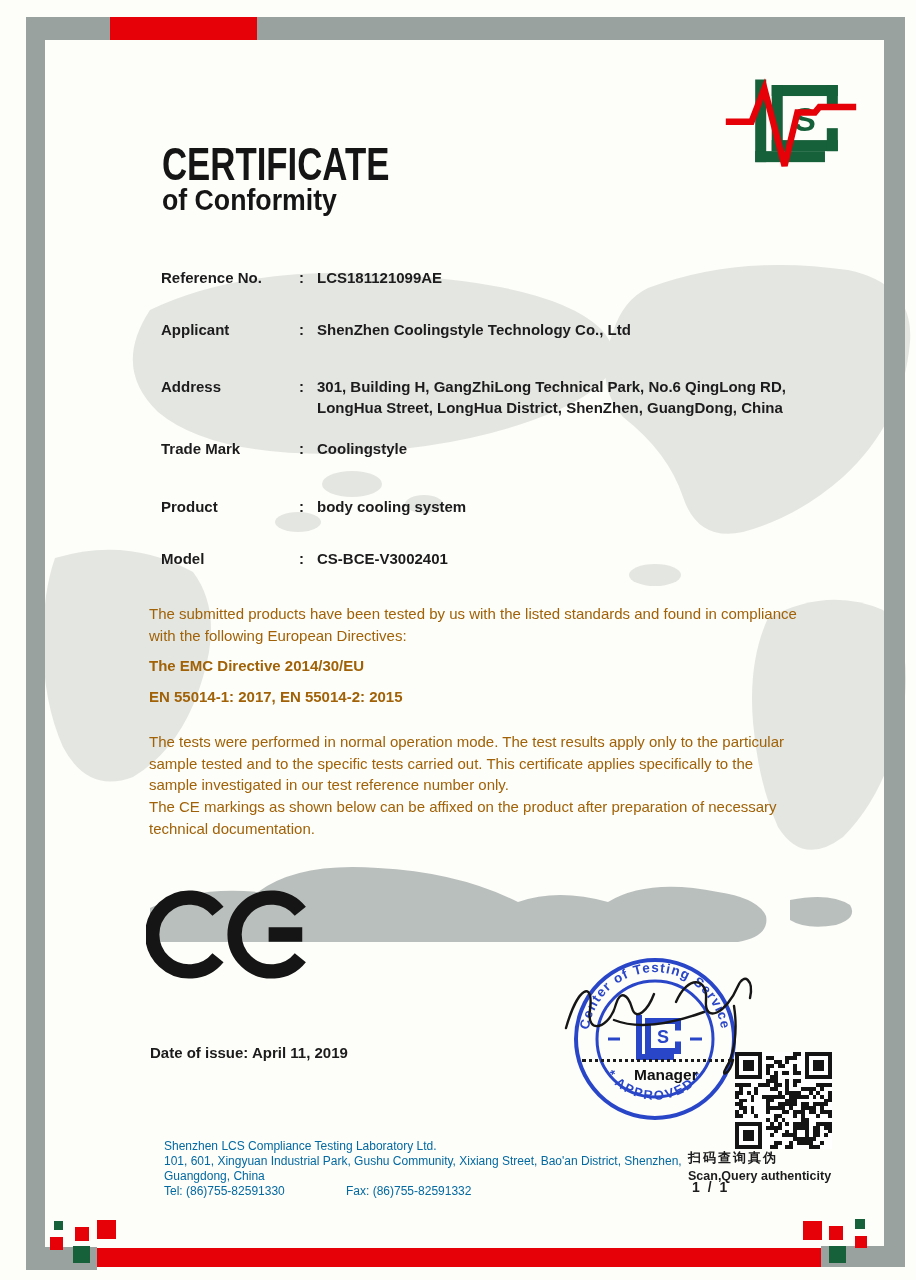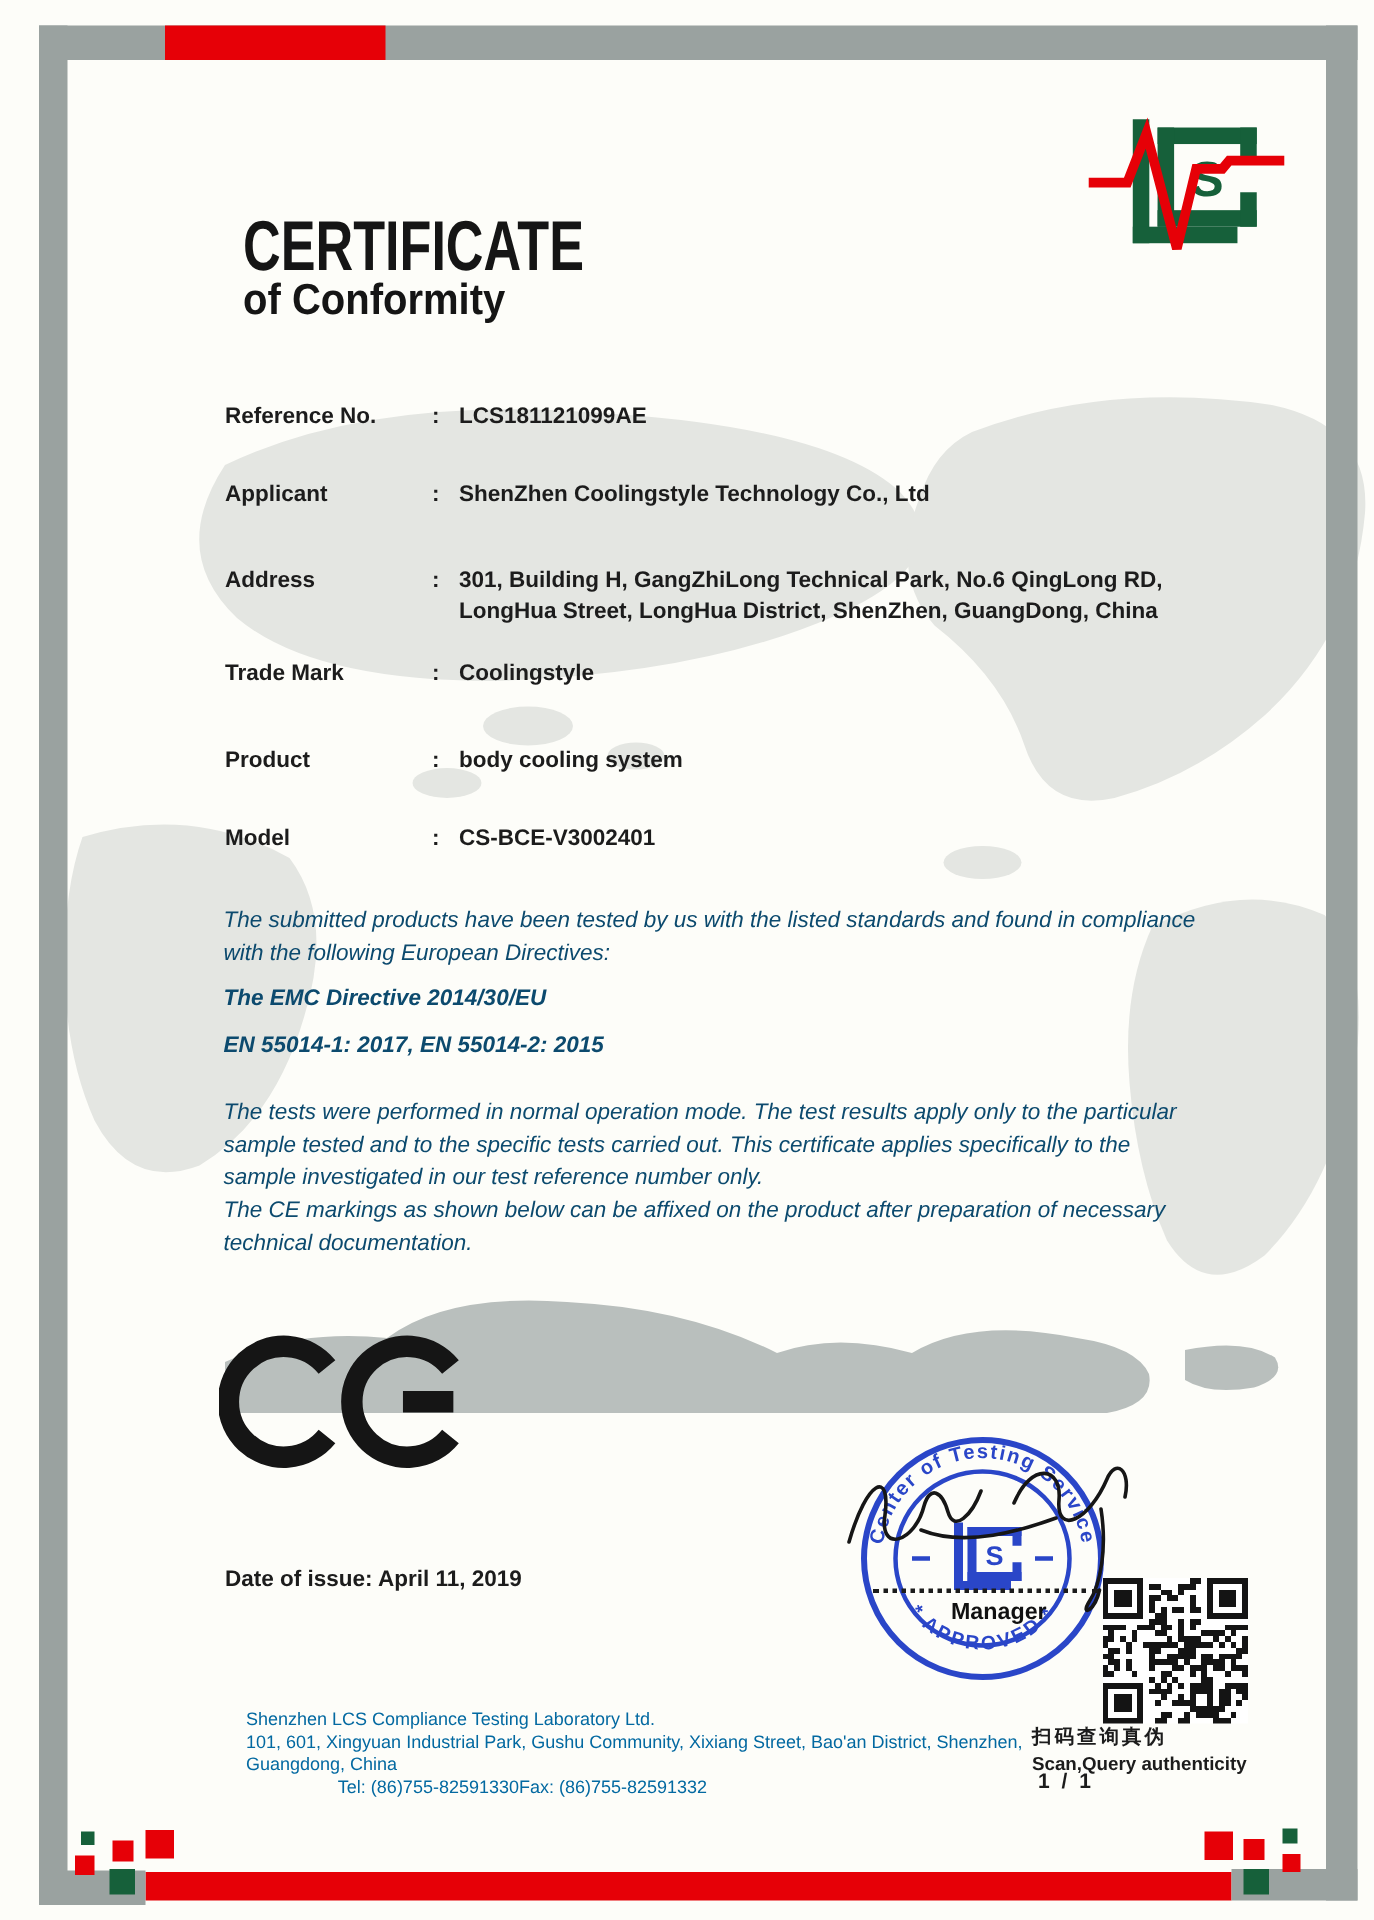--- a/index.html
+++ b/index.html
@@ -29,26 +29,26 @@
     font-size:47px;font-weight:bold;letter-spacing:0px;color:#151515;
     transform:scaleX(0.74);transform-origin:left top;white-space:nowrap;
   }
   .subtitle{
     position:absolute;left:162px;top:184px;
     font-size:29px;font-weight:bold;color:#151515;
     transform:scaleX(0.92);transform-origin:left top;white-space:nowrap;
   }
   
   .frow{position:absolute;left:150px;display:flex;font-size:15px;font-weight:bold;line-height:21px;}
-  .flabel{width:138px;flex:none;}
+  .flabel{width:138px;flex:none;margin-left:11px;}
   .fcolon{width:18px;flex:none;}
   .fvalue{width:505px;}
   .r1{top:267px}.r2{top:319px}.r3{top:376px}.r4{top:438px}.r5{top:496px}.r6{top:548px}
   
-  .para{position:absolute;left:149px;width:650px;font-size:15px;line-height:21.5px;color:#0c4a6e;font-style:italic;}
+  .para{position:absolute;left:149px;width:650px;font-size:15px;line-height:21.5px;color:#a16207;}
   .p1{top:603px}
   .p2{top:655px;font-weight:bold}
   .p3{top:686px;font-weight:bold}
   .p4{top:731px}
   .p5{top:796px}
   .p6{top:843px}
   
   .ce{position:absolute;left:146px;top:884px;}
   .dateline{position:absolute;left:150px;top:1044px;font-size:15px;font-weight:bold;}
   
@@ -57,21 +57,21 @@
   .dotline{position:absolute;left:582px;top:1059px;width:150px;border-bottom:3px dotted #1b1b1b;}
   .manager{position:absolute;left:634px;top:1066px;font-size:15.5px;font-weight:600;color:#111;}
   
   .qr{position:absolute;left:735px;top:1052px;}
   .qr-caption{position:absolute;left:688px;top:1149px;width:192px;text-align:left;}
   .qr-cn{font-size:13px;font-weight:bold;letter-spacing:2px;}
   .qr-en{font-size:12.5px;font-weight:bold;margin-top:2px;}
   
   .footer{position:absolute;left:164px;top:1139px;width:560px;font-size:12px;line-height:15px;color:#0369a1;}
   .fline{display:flex;}
-  .fcell{width:182px;flex:none;text-align:right;}
+  .fcell{width:182px;flex:none;}
   .pagenum{position:absolute;left:692px;top:1179px;font-size:14px;font-weight:bold;letter-spacing:2px;}
 </style>
 </head>
 <body>
 
 <div class="page">
 
   <svg class="watermark" width="916" height="1280" viewBox="0 0 916 1280" aria-hidden="true">
     <g fill="#e4e6e2" stroke="none">
       <path d="M150,310 Q250,262 410,276 Q555,286 600,328 Q642,372 558,410 Q468,450 328,454 Q208,454 158,412 Q112,368 150,310 Z"></path>

